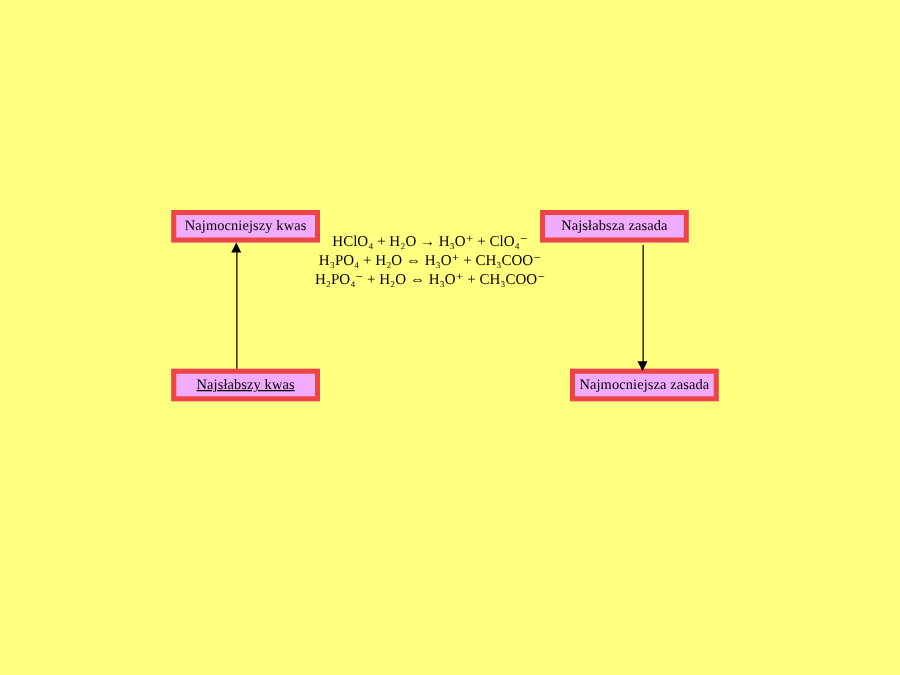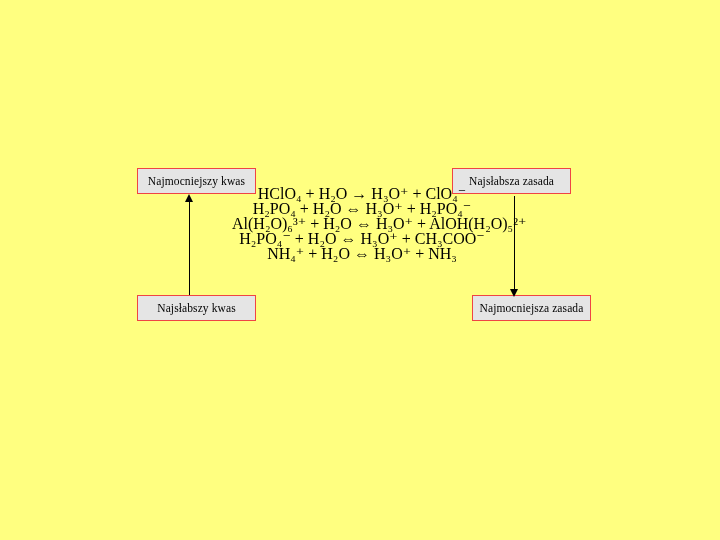--- a/index.html
+++ b/index.html
@@ -18,35 +18,35 @@
     position: absolute;
     left: 0;
     top: 0;
     width: 720px;
     height: 540px;
   }
 
   
   .box {
     position: absolute;
-    background: #e5e5e5;
-    border: 1px solid #ef4444;
+    background: #f0abfc;
+    border: 4px solid #ef4444;
     box-sizing: border-box;
     display: flex;
     align-items: center;
     justify-content: center;
     font-size: 11.5px;
     color: #000000;
     letter-spacing: 0.1px;
     white-space: nowrap;
   }
   #box-strongest-acid  { left: 137px; top: 168px; width: 119px; height: 26px; }
-  #box-weakest-acid    { left: 137px; top: 295px; width: 119px; height: 26px; }
-  #box-weakest-base    { left: 452px; top: 168px; width: 119px; height: 26px; }
-  #box-strongest-base  { left: 456px; top: 295px; width: 119px; height: 26px; margin-left: 16px; }
+  #box-weakest-acid    { left: 137px; top: 295px; width: 119px; height: 26px; text-decoration: underline; }
+  #box-weakest-base    { left: 432px; top: 168px; width: 119px; height: 26px; }
+  #box-strongest-base  { left: 456px; top: 295px; width: 119px; height: 26px; }
 
   
   .connector {
     position: absolute;
     width: 1px;
     background: #000000;
   }
   #connector-left  { left: 189px; top: 196px; height: 99px; }
   #connector-right { left: 514px; top: 196px; height: 99px; }
 
@@ -64,25 +64,25 @@
   }
   #arrowhead-right {
     left: 510px;
     top: 289px;
     border-top: 8px solid #000000;
   }
 
   
   #equations {
     position: absolute;
-    left: 232px;
+    left: 214px;
     top: 186px;
     width: 260px;
     text-align: center;
-    font-size: 16px;
+    font-size: 12px;
     line-height: 15px;
     color: #000000;
     white-space: nowrap;
   }
   .equation {
     display: block;
   }
 </style>
 </head>
 <body style="background: rgb(255, 255, 128);">
@@ -106,19 +106,17 @@
   </div>
 
   <div class="connector" id="connector-left"></div>
   <div class="arrowhead" id="arrowhead-left"></div>
 
   <div class="connector" id="connector-right"></div>
   <div class="arrowhead" id="arrowhead-right"></div>
 
   <div id="equations">
       <span class="equation">HClO₄ + H₂O → H₃O⁺ + ClO₄⁻</span>
-      <span class="equation">H₂PO₄ + H₂O ⇔ H₃O⁺ + H₂PO₄⁻</span>
-      <span class="equation">Al(H₂O)₆³⁺ + H₂O ⇔ H₃O⁺ + AlOH(H₂O)₅²⁺</span>
+      <span class="equation">H₃PO₄ + H₂O ⇔ H₃O⁺ + CH₃COO⁻</span>
       <span class="equation">H₂PO₄⁻ + H₂O ⇔ H₃O⁺ + CH₃COO⁻</span>
-      <span class="equation">NH₄⁺ + H₂O ⇔ H₃O⁺ + NH₃</span>
     </div>
 
 </div>
 
 </body></html>

